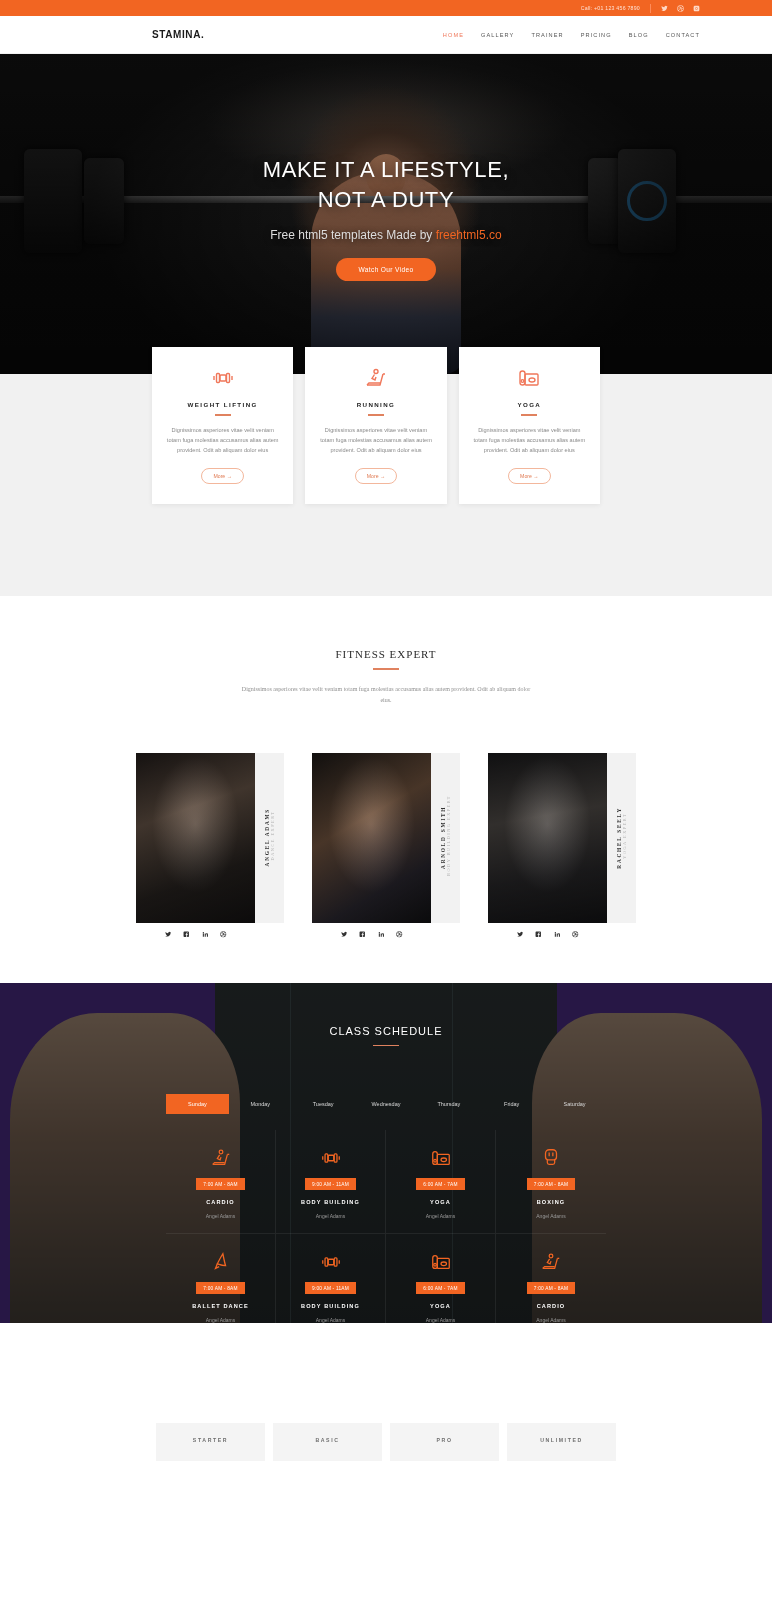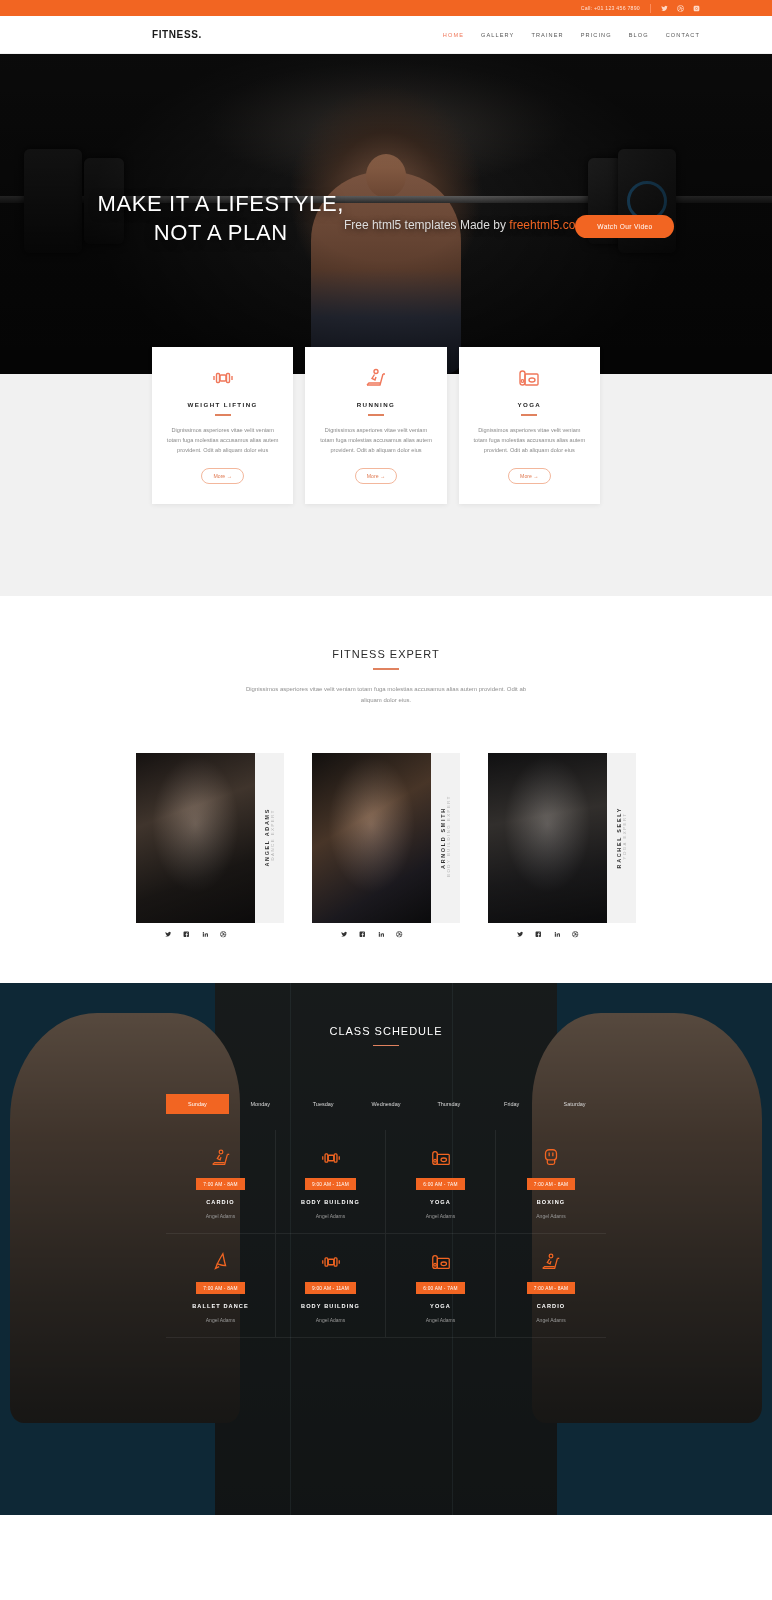--- a/index.html
+++ b/index.html
@@ -84,21 +84,21 @@
   .hero-head {
     position:absolute; left:50%; transform:translateX(-50%);
     top:100px; width:40px; height:44px; border-radius:50%;
     background:linear-gradient(180deg,#8b6148,#6a4532);
   }
   .hero-vignette {
     position:absolute; inset:0;
     background:radial-gradient(ellipse 380px 230px at 50% 50%, rgba(0,0,0,0) 20%, rgba(0,0,0,.62) 78%);
   }
   .hero-content {
-    position:absolute; inset:0; display:flex; flex-direction:row;
+    position:absolute; inset:0; display:flex; flex-direction:column;
     align-items:center; justify-content:center; padding-top:8px;
   }
   .hero h1 {
     font-size:22px; font-weight:400; color:#fff;
     letter-spacing:.6px; line-height:1.33; text-align:center;
     text-shadow:0 2px 10px rgba(0,0,0,.6);
   }
   .hero .sub {
     margin-top:14px; font-size:12px; color:#ddd;
     text-shadow:0 1px 6px rgba(0,0,0,.7);
@@ -144,21 +144,21 @@
     font-size:11px; font-weight:400; letter-spacing:1px; color:#2b2b2b;
   }
   .sec-head .rule { width:26px; height:1.8px; background:#e0825f; margin:8px auto 0; }
   .sec-head p {
     margin-top:14px; font-size:6px; line-height:1.9; color:#909090;
     max-width:300px; margin-left:auto; margin-right:auto;
   }
   .sec-head.dark h2 { color:#fff; }
 
   
-  .experts { background:#fff; padding:52px 0 40px; }
+  .experts { background:#fff; padding:52px 0 40px;font-family:Liberation Serif, serif; }
   .trainers {
     margin-top:46px; display:flex; justify-content:center; gap:28px;
   }
   .trainer { width:148px; position:relative; }
   .trainer .photo {
     width:119px; height:170px; position:relative; overflow:hidden;
   }
   .t1 .photo { background:linear-gradient(160deg,#241e1c 0%,#6d5a4c 35%,#2a2522 70%,#151313 100%); }
   .t2 .photo { background:linear-gradient(150deg,#1d1a18 0%,#7b5b44 40%,#2d2a33 75%,#121214 100%); }
   .t3 .photo { background:linear-gradient(170deg,#1b1b1d 0%,#55504c 38%,#2b2a2c 70%,#141416 100%); }
@@ -180,21 +180,21 @@
     font-size:4.3px; letter-spacing:1.5px; color:#b4b4b4; margin-top:4px;
   }
   .trainer .socialrow {
     width:119px; height:20px; background:#fff;
     display:flex; align-items:center; justify-content:center; gap:12px;
   }
   .trainer .socialrow svg { width:6.5px; height:6.5px; fill:#333; }
 
   
   .schedule {
-    position:relative; height:532px; overflow:hidden; background:#0c4a6e;
+    position:relative; height:340px; overflow:hidden; background:#4c1d95;
   }
   .sched-bg { position:absolute; inset:0; }
   .sched-bg .figL, .sched-bg .figR {
     position:absolute; top:30px; width:230px; height:410px;
     background:linear-gradient(180deg,#c9a184 0%,#8d6a54 30%,#4a3a30 70%,#231c18 100%);
     filter:blur(.6px);
   }
   .sched-bg .figL { left:10px; border-radius:38% 30% 6% 6%/26% 22% 4% 4%; }
   .sched-bg .figR { right:10px; border-radius:30% 38% 6% 6%/22% 26% 4% 4%; }
   .sched-bg .mid {
@@ -273,21 +273,21 @@
         </a>
       <a href="#">
           <svg class="si" viewBox="0 0 24 24">
             <path d="M12 2.2c3.2 0 3.6 0 4.9.07 3.2.15 4.8 1.7 4.9 4.9.06 1.3.07 1.6.07 4.8s0 3.6-.07 4.8c-.15 3.2-1.7 4.8-4.9 4.9-1.3.06-1.6.07-4.9.07s-3.6 0-4.8-.07c-3.2-.15-4.8-1.7-4.9-4.9C2.2 15.6 2.2 15.2 2.2 12s0-3.6.07-4.8c.15-3.2 1.7-4.8 4.9-4.9C8.4 2.2 8.8 2.2 12 2.2zm0 5.6a4.2 4.2 0 1 0 0 8.4 4.2 4.2 0 0 0 0-8.4zm0 6.9a2.7 2.7 0 1 1 0-5.4 2.7 2.7 0 0 1 0 5.4zm5.3-7a1 1 0 1 1-2 0 1 1 0 0 1 2 0z"></path>
           </svg>
         </a>
     </span>
   </div>
 
   <div class="nav">
-    <div class="logo">FITNESS.</div>
+    <div class="logo">STAMINA.</div>
     <div class="navlinks">
       <a href="#" class="active">HOME</a>
       <a href="#">GALLERY</a>
       <a href="#">TRAINER</a>
       <a href="#">PRICING</a>
       <a href="#">BLOG</a>
       <a href="#">CONTACT</a>
     </div>
   </div>
 
@@ -297,21 +297,21 @@
     <div class="hero-head"></div>
     <div class="hero-bar"></div>
     <div class="plate p1"></div>
     <div class="plate p2"></div>
     <div class="plate p4"></div>
     <div class="plate p3"></div>
     <div class="hero-vignette"></div>
     <div class="hero-content">
       <h1>
         <span>MAKE IT A LIFESTYLE,</span><br>
-        <span>NOT A PLAN</span>
+        <span>NOT A DUTY</span>
       </h1>
       <div class="sub">
         <span>Free html5 templates Made by </span><a href="#">freehtml5.co</a>
       </div>
       <button class="watch">Watch Our Video</button>
     </div>
   </div>
 
   <div class="services-band">
     <div class="cards">

